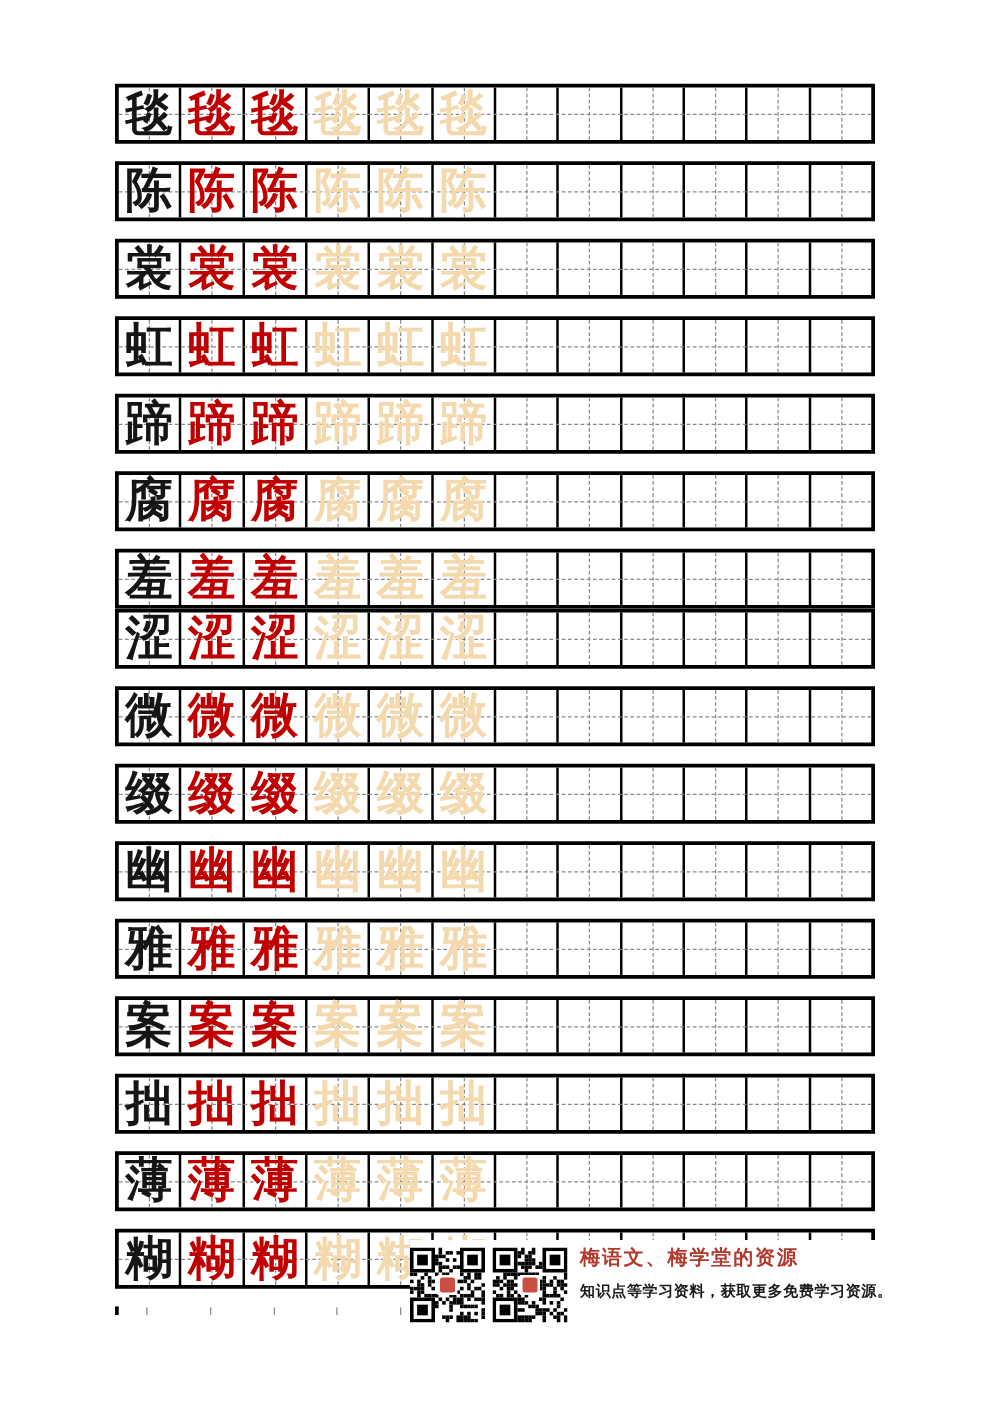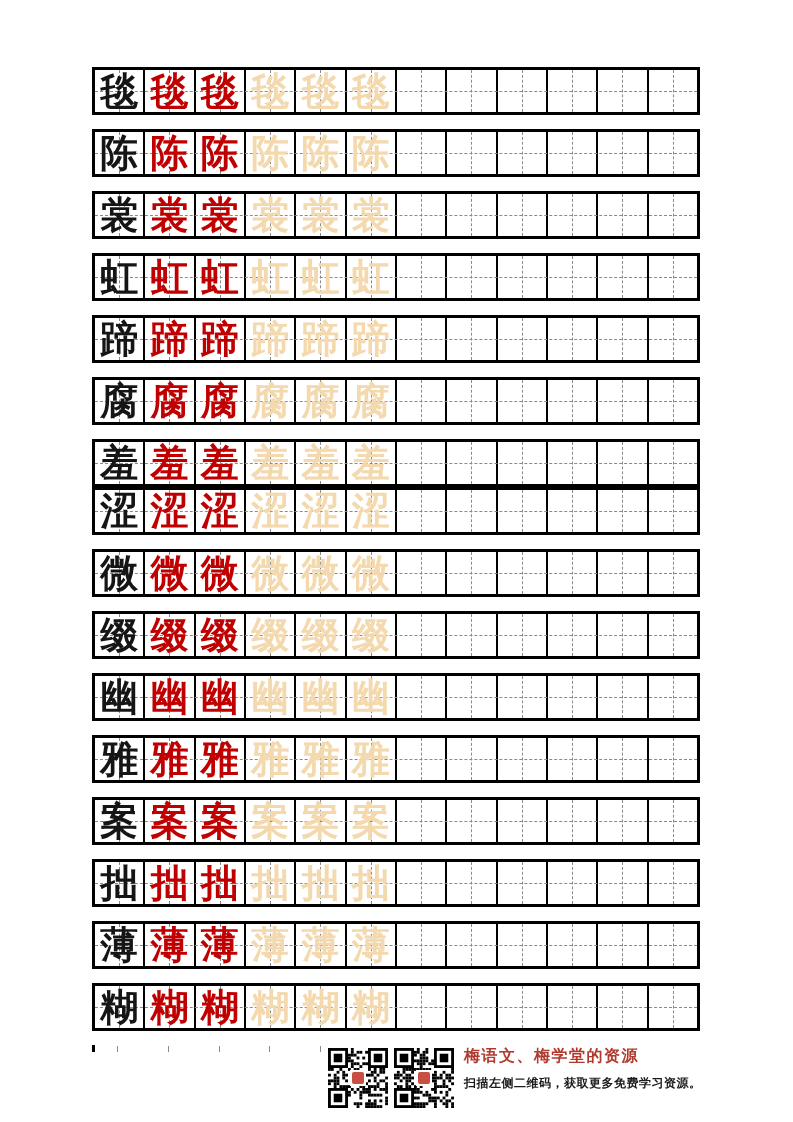--- a/index.html
+++ b/index.html
@@ -37,21 +37,21 @@
   .ch-red{color:#c00000;}
   .ch-faint{color:#f3d9ad;}
   
   .partial-row{position:absolute;left:92px;top:1045px;width:608px;height:7px;overflow:hidden;z-index:1;}
   .partial-row .edge{position:absolute;top:0;width:3px;height:7px;background:#000;}
   .partial-row .edge.left{left:0;}
   .partial-row .edge.right{right:0;}
   .partial-row .dash{position:absolute;top:1px;width:1px;height:6px;background:#8a8a8a;}
   
   .footer{
-    position:absolute;left:328px;top:1042px;width:465px;height:80px;
+    position:absolute;left:328px;top:992px;width:465px;height:80px;
     background:#ffffff;z-index:2;display:flex;align-items:flex-start;
   }
   .qr{width:60px;height:60px;margin-top:6px;}
   .qr + .qr{margin-left:6px;}
   .footer-text{margin-left:10px;padding-top:2px;white-space:nowrap;}
   .footer-title{
     font-size:16px;font-weight:bold;color:#b03a2e;
     letter-spacing:1.5px;margin:2px 0 5px 0;
   }
   .footer-line{
@@ -800,17 +800,17 @@
         <rect x="42.85714285714286" y="2.857142857142857" width="14.285714285714286" height="14.285714285714286" fill="#fff"></rect>
         <rect x="45.714285714285715" y="5.714285714285714" width="8.571428571428571" height="8.571428571428571" fill="#000"></rect>
         <rect x="0" y="40" width="20" height="20" fill="#000"></rect>
         <rect x="2.857142857142857" y="42.85714285714286" width="14.285714285714286" height="14.285714285714286" fill="#fff"></rect>
         <rect x="5.714285714285714" y="45.714285714285715" width="8.571428571428571" height="8.571428571428571" fill="#000"></rect>
         <rect x="22" y="22" width="16" height="16" fill="#fff"></rect>
         <rect x="24" y="24" width="12" height="12" rx="2" fill="#c94f43"></rect>
       </svg>
     <div class="footer-text">
       <div class="footer-title">梅语文、梅学堂的资源</div>
-      <div class="footer-line">扫描左侧二维码，获取更多免费学习资源。</div>
+      <div class="footer-line">知识点等学习资料，获取更多免费学习资源。</div>
     </div>
   </div>
 
 </div>
 
 </body></html>

